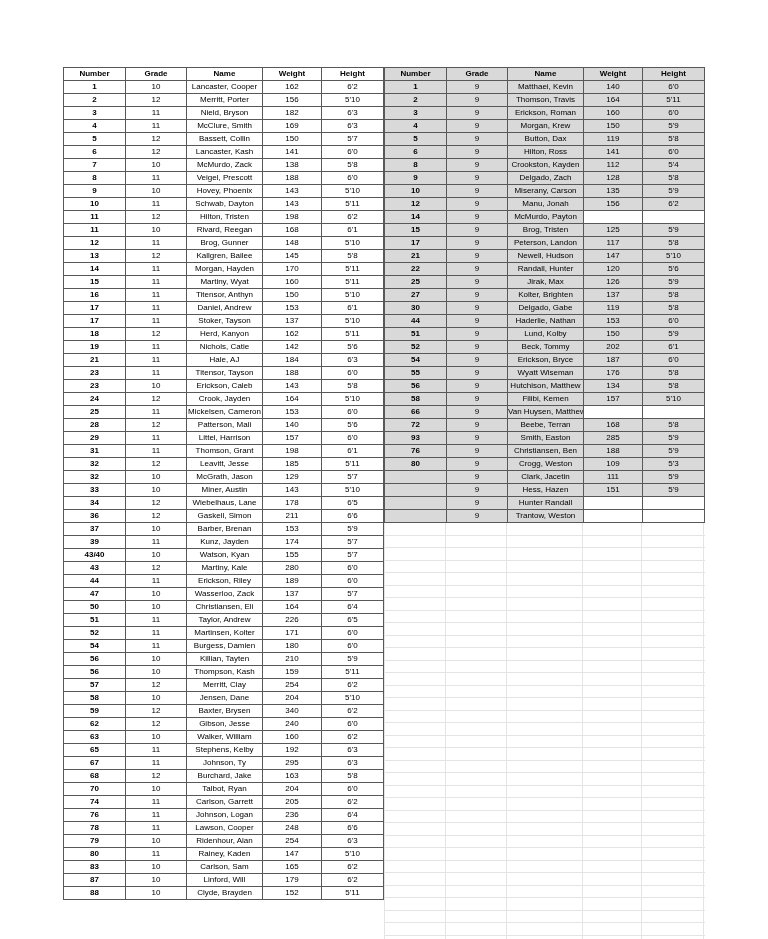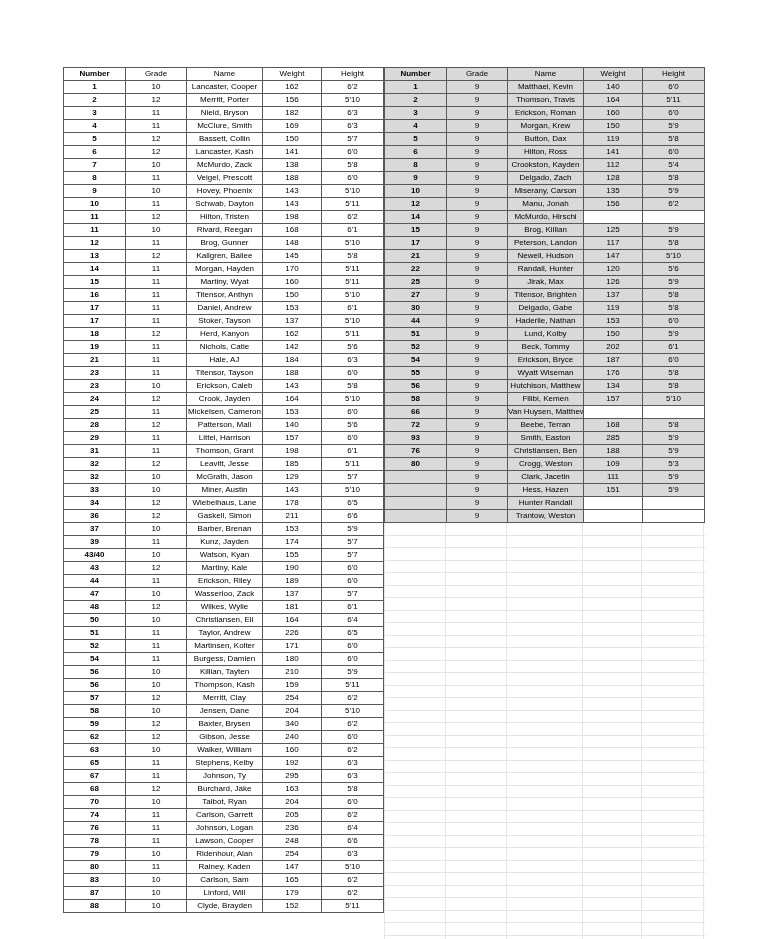--- a/index.html
+++ b/index.html
@@ -9,21 +9,21 @@
     -webkit-font-smoothing:antialiased;
   }
   .sheet{position:absolute;left:63px;top:67px;display:flex;align-items:flex-start;}
   table.roster{border-collapse:collapse;table-layout:fixed;width:321px;border:1px solid var(--border,#585858);}
   table.roster td{
     height:11.5px;padding:0;text-align:center;vertical-align:middle;
     font-size:8px;line-height:12px;color:var(--text,#000000);
     border:1px solid var(--border,#585858);
     overflow:hidden;white-space:nowrap;
   }
-  tr.hdr td{font-weight:normal;}
+  tr.hdr td{font-weight:bold;}
   table.roster td.c0{font-weight:bold;}
   table.right td{background:var(--gray,#d9d9d9);}
   table.right td.white-cell{background:#ffffff;}
   .right-col{display:flex;flex-direction:column;}
   .grid{width:321px;}
   .grid-row{display:flex;height:12.5px;box-sizing:border-box;border-bottom:1px solid var(--faint,#e4e4e4);}
   .grid-cell{box-sizing:border-box;height:100%;border-right:1px solid var(--faint,#e4e4e4);}
   .grid-cell.first{border-left:1px solid var(--faint,#e4e4e4);}
 </style>
 </head>
@@ -302,43 +302,36 @@
           <td class="c0">43/40</td>
           <td class="c1">10</td>
           <td class="c2">Watson, Kyan</td>
           <td class="c3">155</td>
           <td class="c4">5'7</td>
         </tr>
         <tr>
           <td class="c0">43</td>
           <td class="c1">12</td>
           <td class="c2">Martiny, Kale</td>
-          <td class="c3">190</td>
+          <td class="c3">280</td>
           <td class="c4">6'0</td>
         </tr>
         <tr>
           <td class="c0">44</td>
           <td class="c1">11</td>
           <td class="c2">Erickson, Riley</td>
           <td class="c3">189</td>
           <td class="c4">6'0</td>
         </tr>
         <tr>
           <td class="c0">47</td>
           <td class="c1">10</td>
           <td class="c2">Wasserloo, Zack</td>
           <td class="c3">137</td>
           <td class="c4">5'7</td>
-        </tr>
-        <tr>
-          <td class="c0">48</td>
-          <td class="c1">12</td>
-          <td class="c2">Wilkes, Wylie</td>
-          <td class="c3">181</td>
-          <td class="c4">6'1</td>
         </tr>
         <tr>
           <td class="c0">50</td>
           <td class="c1">10</td>
           <td class="c2">Christiansen, Eli</td>
           <td class="c3">164</td>
           <td class="c4">6'4</td>
         </tr>
         <tr>
           <td class="c0">51</td>
@@ -579,28 +572,28 @@
           <tr>
             <td class="c0">12</td>
             <td class="c1">9</td>
             <td class="c2">Manu, Jonah</td>
             <td class="c3">156</td>
             <td class="c4">6'2</td>
           </tr>
           <tr>
             <td class="c0">14</td>
             <td class="c1">9</td>
-            <td class="c2">McMurdo, Hirschi</td>
+            <td class="c2">McMurdo, Payton</td>
             <td class="c3 white-cell"></td>
             <td class="c4 white-cell"></td>
           </tr>
           <tr>
             <td class="c0">15</td>
             <td class="c1">9</td>
-            <td class="c2">Brog, Killian</td>
+            <td class="c2">Brog, Tristen</td>
             <td class="c3">125</td>
             <td class="c4">5'9</td>
           </tr>
           <tr>
             <td class="c0">17</td>
             <td class="c1">9</td>
             <td class="c2">Peterson, Landon</td>
             <td class="c3">117</td>
             <td class="c4">5'8</td>
           </tr>
@@ -621,21 +614,21 @@
           <tr>
             <td class="c0">25</td>
             <td class="c1">9</td>
             <td class="c2">Jirak, Max</td>
             <td class="c3">126</td>
             <td class="c4">5'9</td>
           </tr>
           <tr>
             <td class="c0">27</td>
             <td class="c1">9</td>
-            <td class="c2">Titensor, Brighten</td>
+            <td class="c2">Kolter, Brighten</td>
             <td class="c3">137</td>
             <td class="c4">5'8</td>
           </tr>
           <tr>
             <td class="c0">30</td>
             <td class="c1">9</td>
             <td class="c2">Delgado, Gabe</td>
             <td class="c3">119</td>
             <td class="c4">5'8</td>
           </tr>

